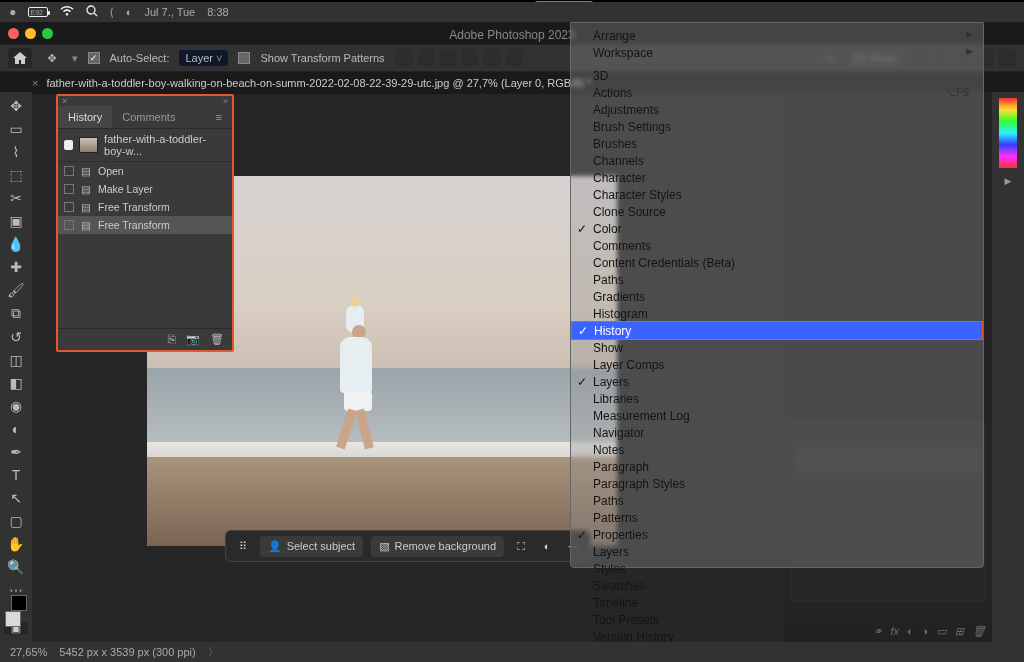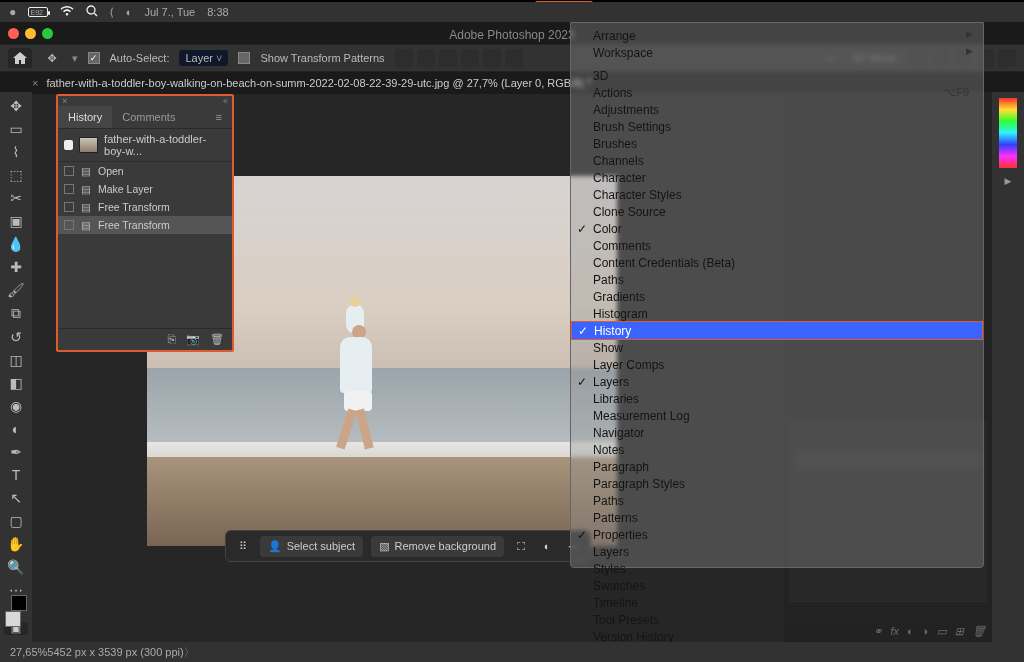--- a/index.html
+++ b/index.html
@@ -100,21 +100,21 @@
 
 .menu { position:absolute; top:22px; left:570px; width:414px; bottom:94px; background:rgba(150,150,150,.35); backdrop-filter:blur(2px); border:1px solid #666; border-radius:0 0 4px 4px; padding:4px 0; color:#1a1a1a; font-size:12px; display:flex; flex-direction:column; }
 .menu .mi { padding:1.5px 22px; position:relative; color:#141414; }
 .menu .mi .ck { position:absolute; left:6px; }
 .menu .mi .ar { position:absolute; right:10px; color:#333; font-size:9px;}
 .menu .mi .sc { position:absolute; right:14px; color:#333; font-size:11px;}
 .menu .sep { height:1px; background:#6a6a6a; margin:3px 0;}
 .menu .hl { background:#3a63ff; color:#fff; border:1px solid #e05a2f; margin:-1px 0;}
 
 
-.status { position:absolute; left:0; right:0; bottom:0; height:20px; background:#323232; display:flex; align-items:center; padding:0 10px; color:#aaa; font-size:11px;}
+.status { position:absolute; left:0; right:0; bottom:0; height:20px; background:#323232; display:flex; align-items:center; gap:12px; padding:0 10px; color:#aaa; font-size:11px;}
 .status .chev{color:#888;}
 </style>
 </head>
 <body>
 
 <div class="menubar">
   <span class="apple"></span>
   <span class="app">Photoshop</span>
   <span>File</span>
   <span>Edit</span>

